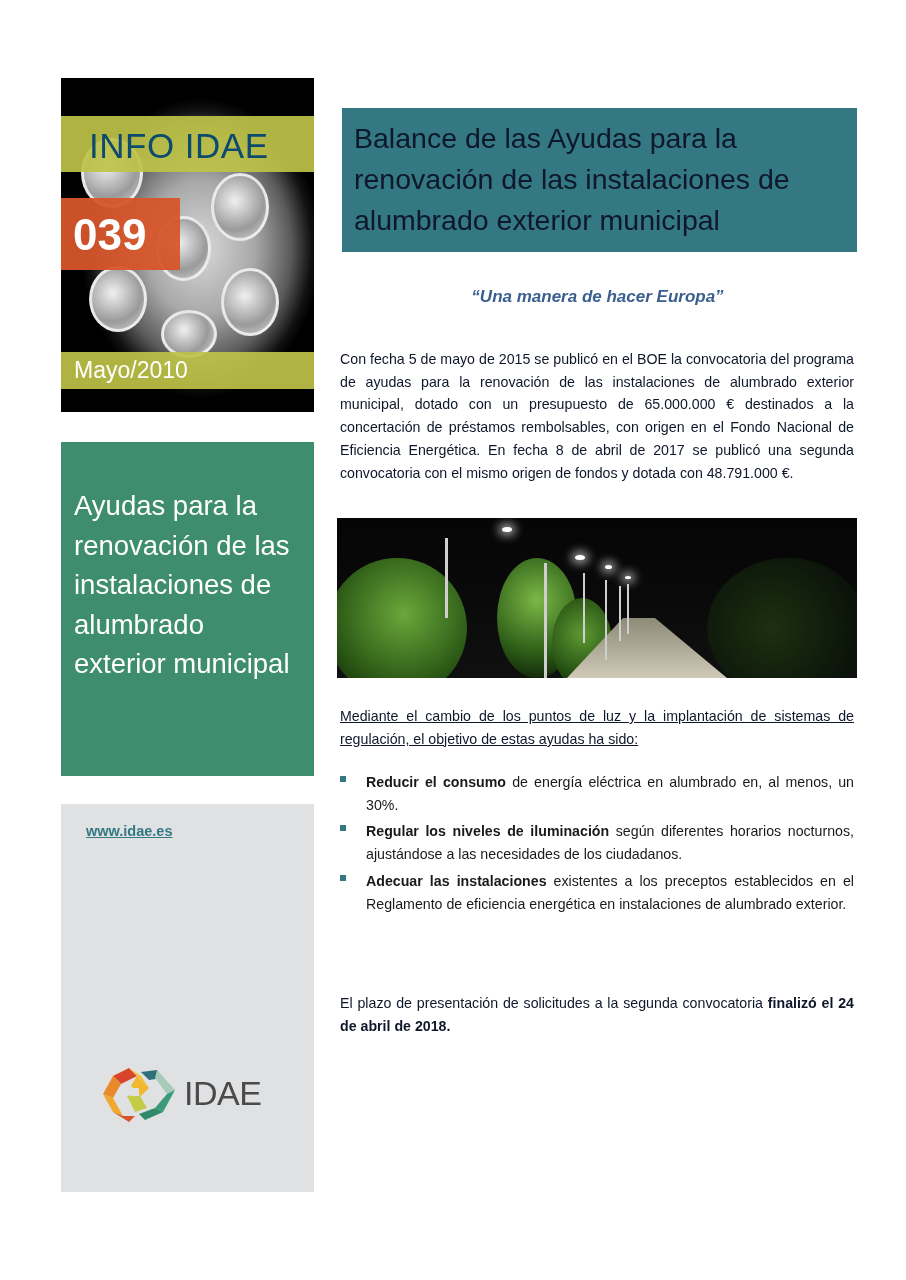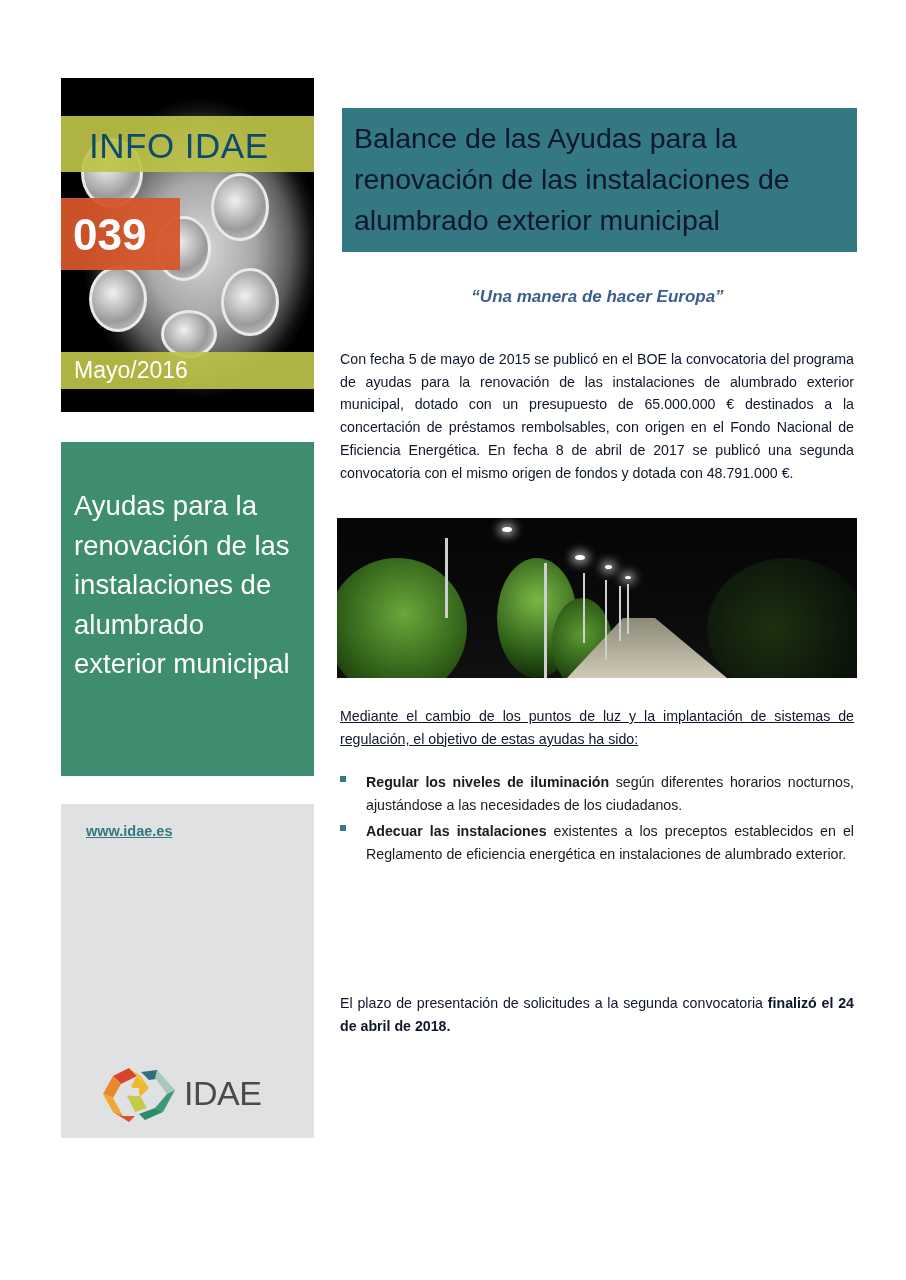--- a/index.html
+++ b/index.html
@@ -91,21 +91,21 @@
 
     
     .green-box {
       position: absolute; left: 61px; top: 442px; width: 253px; height: 334px;
       background: #3e8d6e; padding: 44px 13px;
     }
     .green-box p { font-size: 27.5px; line-height: 39.5px; color: #ffffff; }
 
     
     .gray-box {
-      position: absolute; left: 61px; top: 804px; width: 253px; height: 334px;
+      position: absolute; left: 61px; top: 804px; width: 253px; height: 388px;
       background: #dfe1e2;
     }
     .gray-box a {
       position: absolute; left: 25px; top: 19px;
       font-size: 14.5px; font-weight: bold; color: #337882; text-decoration: underline;
     }
     .logo { position: absolute; left: 40px; top: 262px; width: 170px; height: 60px; }
     .logo-text {
       position: absolute; left: 83px; top: 8px;
       font-size: 34px; font-weight: normal; color: #4a4a4a; letter-spacing: -0.5px;
@@ -121,21 +121,21 @@
   <div class="lens" style="left:28px;top:188px;width:58px;height:66px;"></div>
   <div class="lens" style="left:160px;top:190px;width:58px;height:68px;"></div>
   <div class="lens" style="left:100px;top:232px;width:56px;height:48px;"></div>
   <div class="band-top">
     <span>INFO IDAE</span>
   </div>
   <div class="number-box">
     <span>039</span>
   </div>
   <div class="band-bottom">
-    <span>Mayo/2016</span>
+    <span>Mayo/2010</span>
   </div>
 </div>
 
 <div class="title-box">
   <h1>Balance de las Ayudas para la renovación de las instalaciones de alumbrado exterior municipal</h1>
 </div>
 
 <div class="slogan">“Una manera de hacer Europa”</div>
 
 <p class="body-text p1">Con fecha 5 de mayo de 2015 se publicó en el BOE la convocatoria del programa de ayudas para la renovación de las instalaciones de alumbrado exterior municipal, dotado con un presupuesto de 65.000.000 € destinados a la concertación de préstamos rembolsables, con origen en el Fondo Nacional de Eficiencia Energética. En fecha 8 de abril de 2017 se publicó una segunda convocatoria con el mismo origen de fondos y dotada con 48.791.000 €.</p>
@@ -154,20 +154,24 @@
   <div class="lamp" style="left:268px;top:47px;width:7px;height:4px;"></div>
   <div class="pole" style="left:268px;top:62px;width:2px;height:80px;"></div>
   <div class="lamp" style="left:288px;top:58px;width:6px;height:3px;"></div>
   <div class="pole" style="left:282px;top:68px;width:2px;height:55px;"></div>
   <div class="pole" style="left:290px;top:66px;width:2px;height:50px;"></div>
 </div>
 
 <p class="body-text p2">Mediante el cambio de los puntos de luz y la implantación de sistemas de regulación, el objetivo de estas ayudas ha sido:</p>
 
 <ul class="bullets">
+  <li>
+    <span class="sq"></span>
+    <b>Reducir el consumo</b><span> de energía eléctrica en alumbrado en, al menos, un 30%.</span>
+  </li>
   <li>
     <span class="sq"></span>
     <b>Regular los niveles de iluminación</b><span> según diferentes horarios nocturnos, ajustándose a las necesidades de los ciudadanos.</span>
   </li>
   <li>
     <span class="sq"></span>
     <b>Adecuar las instalaciones</b><span> existentes a los preceptos establecidos en el Reglamento de eficiencia energética en instalaciones de alumbrado exterior.</span>
   </li>
 </ul>
 

